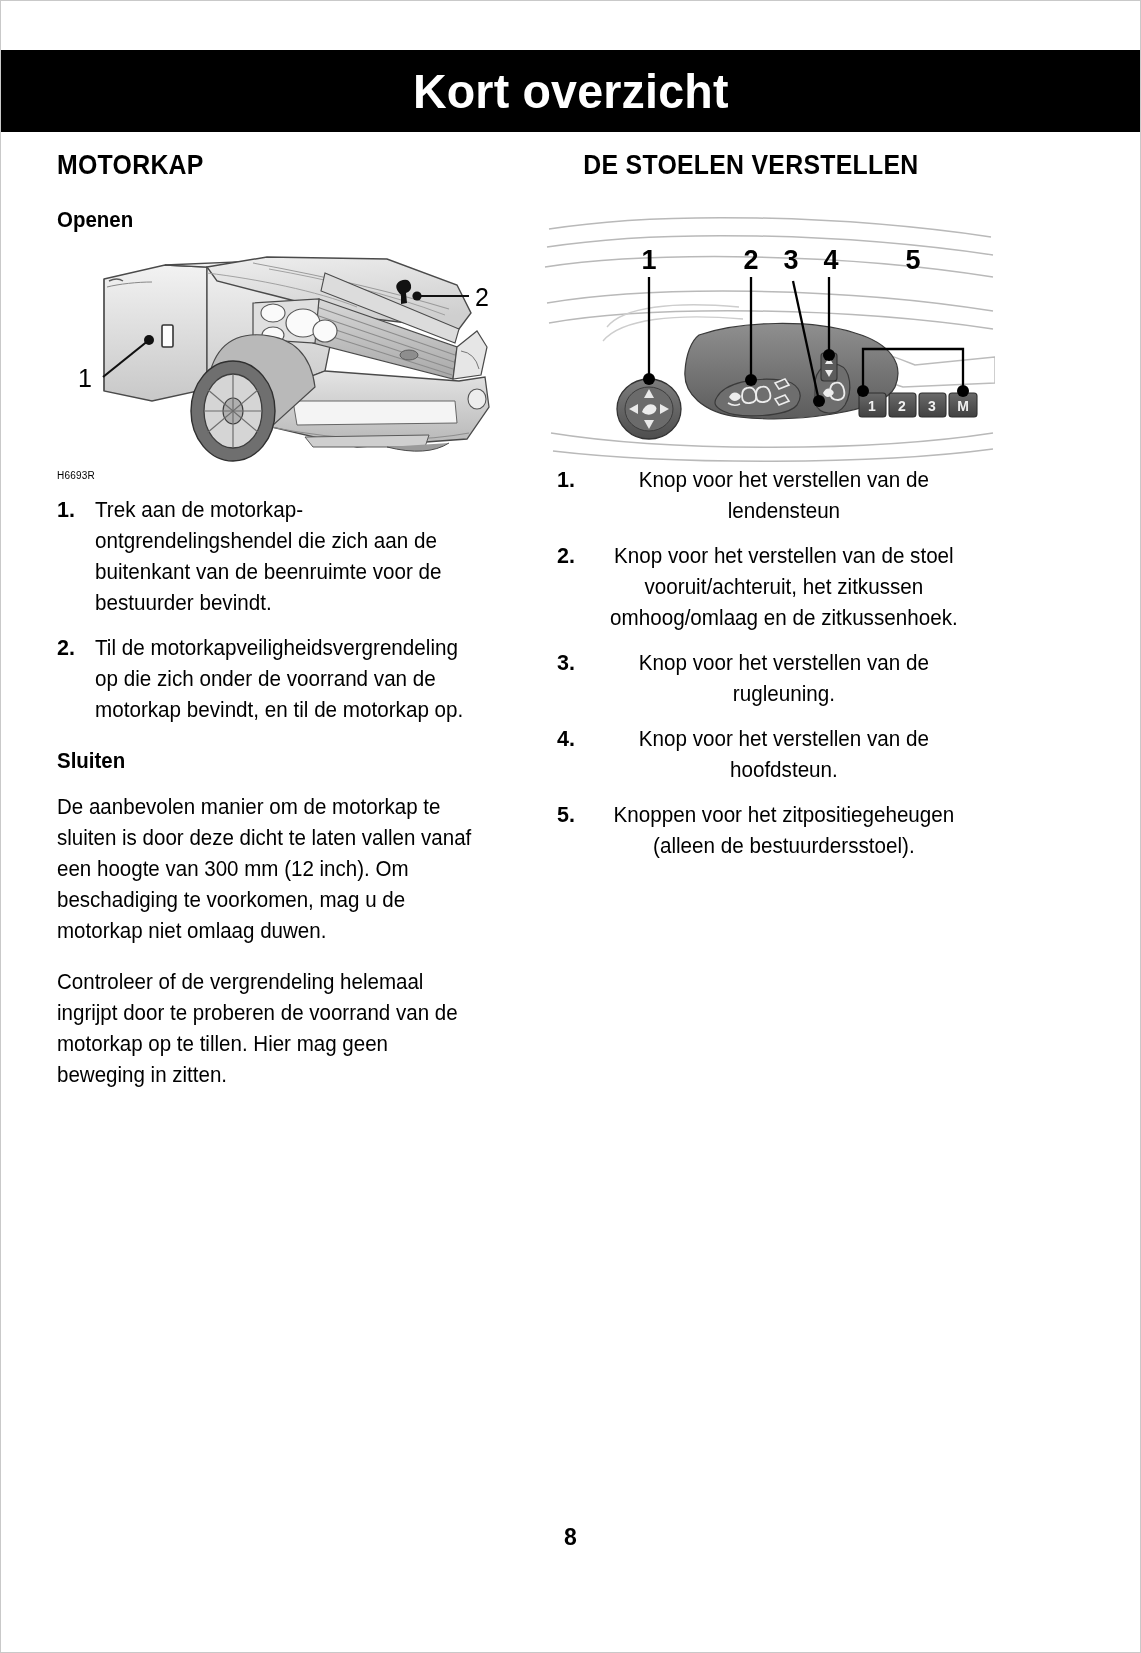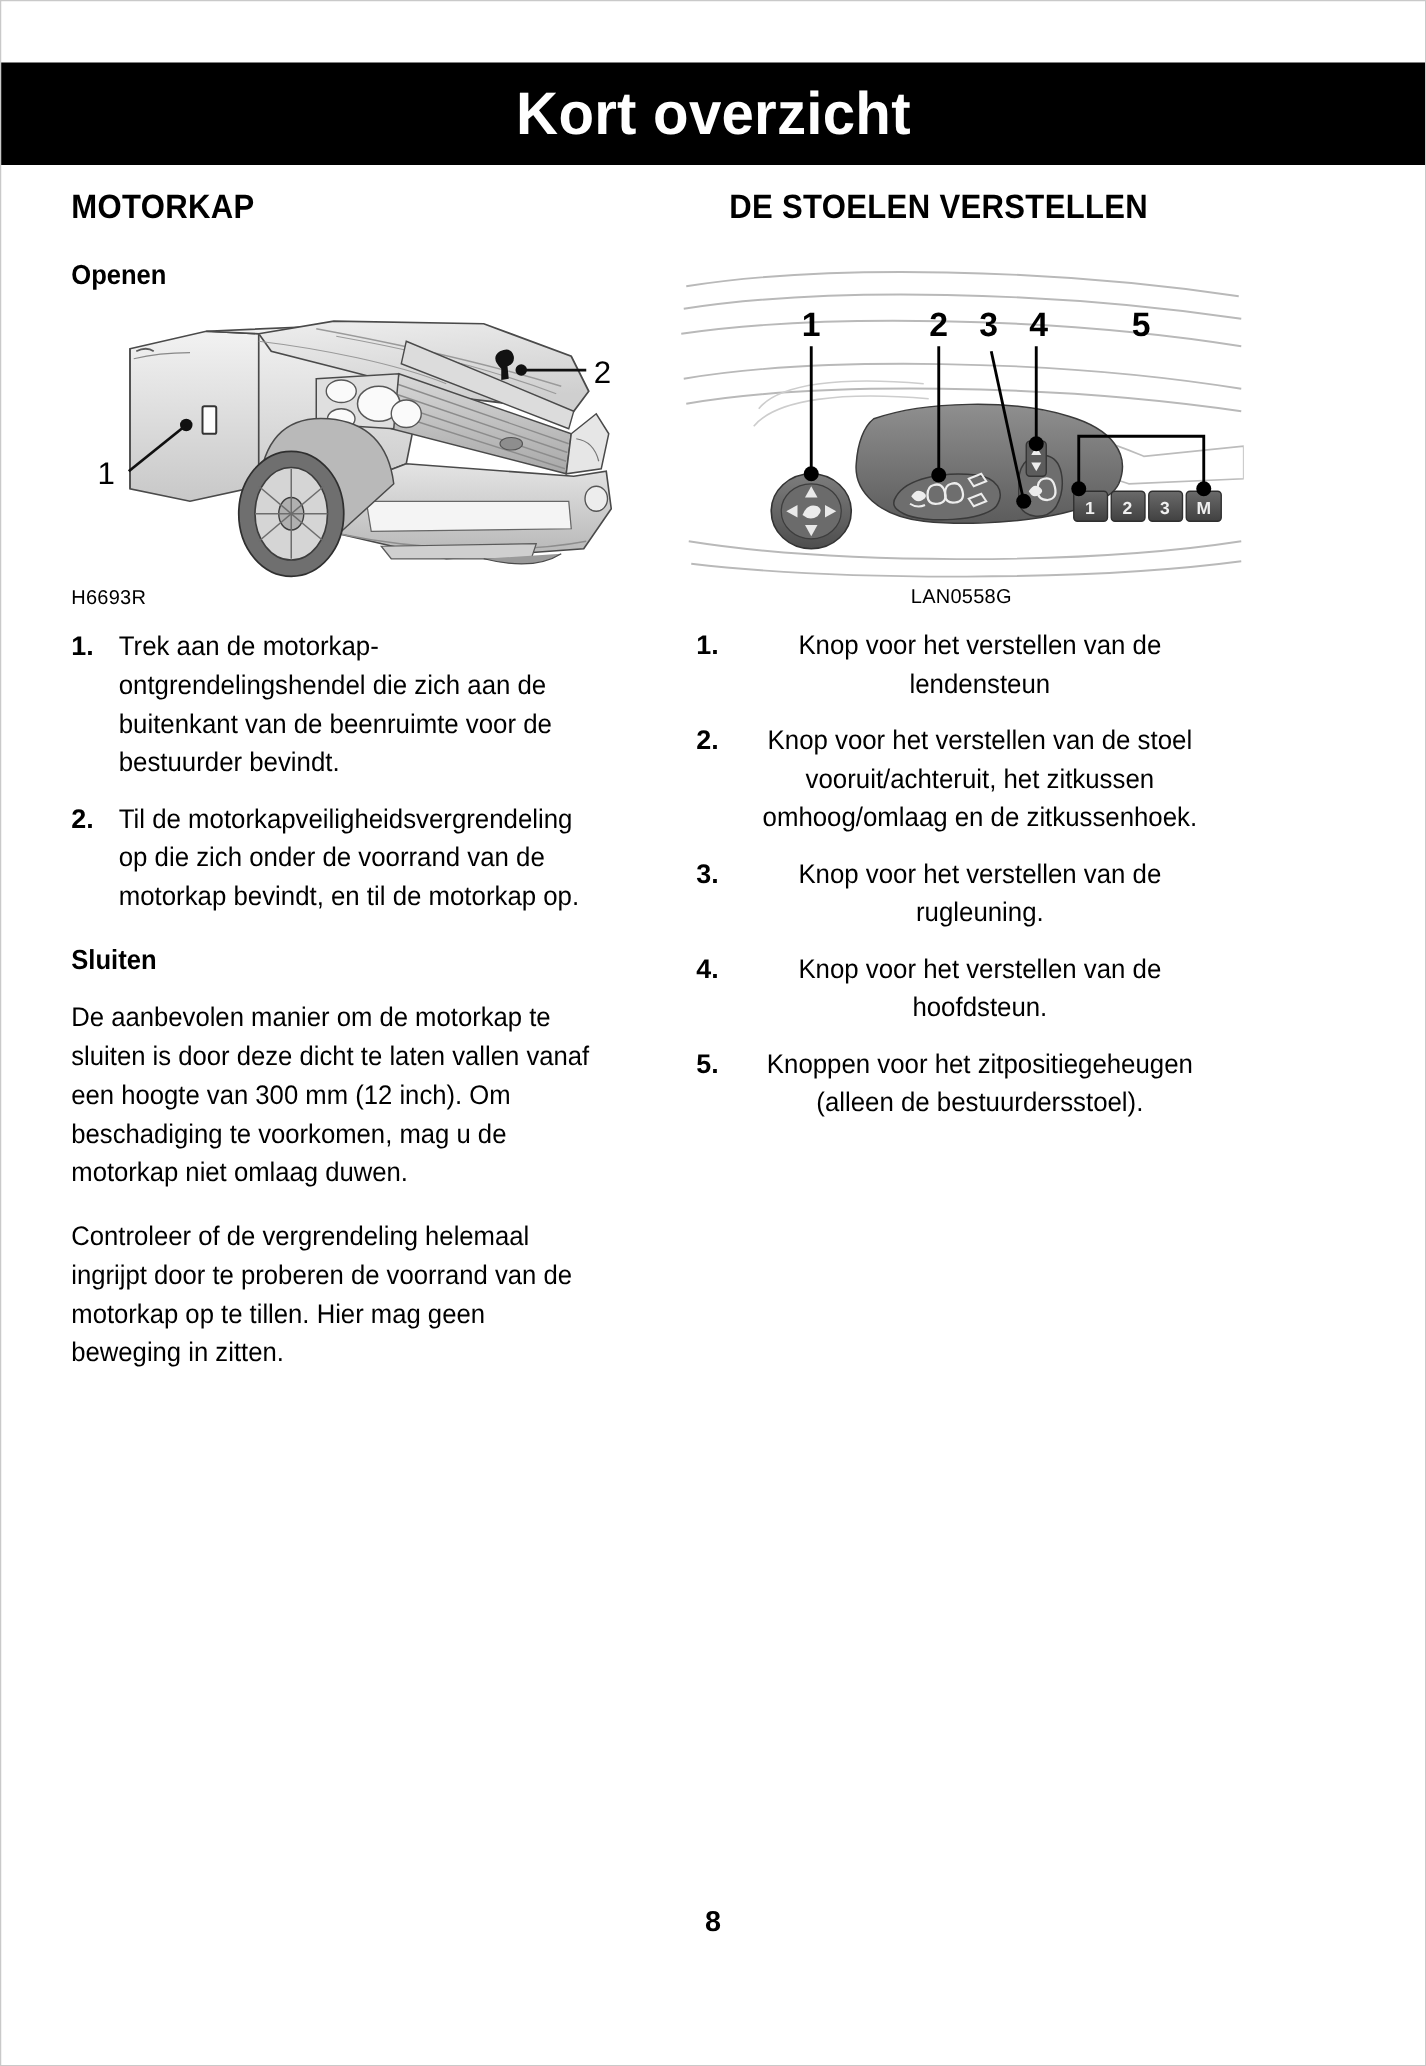--- a/index.html
+++ b/index.html
@@ -83,21 +83,21 @@
 
   p.body {
     margin: 0 0 20px 0;
     font-size: 21.5px;
     line-height: 31px;
     transform: scaleX(0.955);
     transform-origin: left center;
   }
 
   .fig-ref {
-    font-size: 16px;
+    font-size: 10px;
     letter-spacing: 0.2px;
     margin: 4px 0 14px 0;
     font-family: "Liberation Sans", sans-serif;
   }
 
   
   ol.numlist { margin: 0; padding: 0; list-style: none; }
   ol.numlist > li {
     display: flex;
     margin-bottom: 14px;
@@ -351,21 +351,20 @@
         <circle cx="420" cy="184" r="6" fill="#000"></circle>
 
         <text x="106" y="62" text-anchor="middle" font-family="Liberation Sans, sans-serif" font-size="27" font-weight="bold" fill="#000">1</text>
         <text x="208" y="62" text-anchor="middle" font-family="Liberation Sans, sans-serif" font-size="27" font-weight="bold" fill="#000">2</text>
         <text x="248" y="62" text-anchor="middle" font-family="Liberation Sans, sans-serif" font-size="27" font-weight="bold" fill="#000">3</text>
         <text x="288" y="62" text-anchor="middle" font-family="Liberation Sans, sans-serif" font-size="27" font-weight="bold" fill="#000">4</text>
         <text x="370" y="62" text-anchor="middle" font-family="Liberation Sans, sans-serif" font-size="27" font-weight="bold" fill="#000">5</text>
       </svg>
     </div>
 
-    <div class="fig-ref">LAN0558G</div>
 
     <ol class="numlist">
       <li>
         <span class="num">1.</span>
         <span class="txt">Knop voor het verstellen van de lendensteun</span>
       </li>
       <li>
         <span class="num">2.</span>
         <span class="txt">Knop voor het verstellen van de stoel vooruit/achteruit, het zitkussen omhoog/omlaag en de zitkussenhoek.</span>
       </li>

